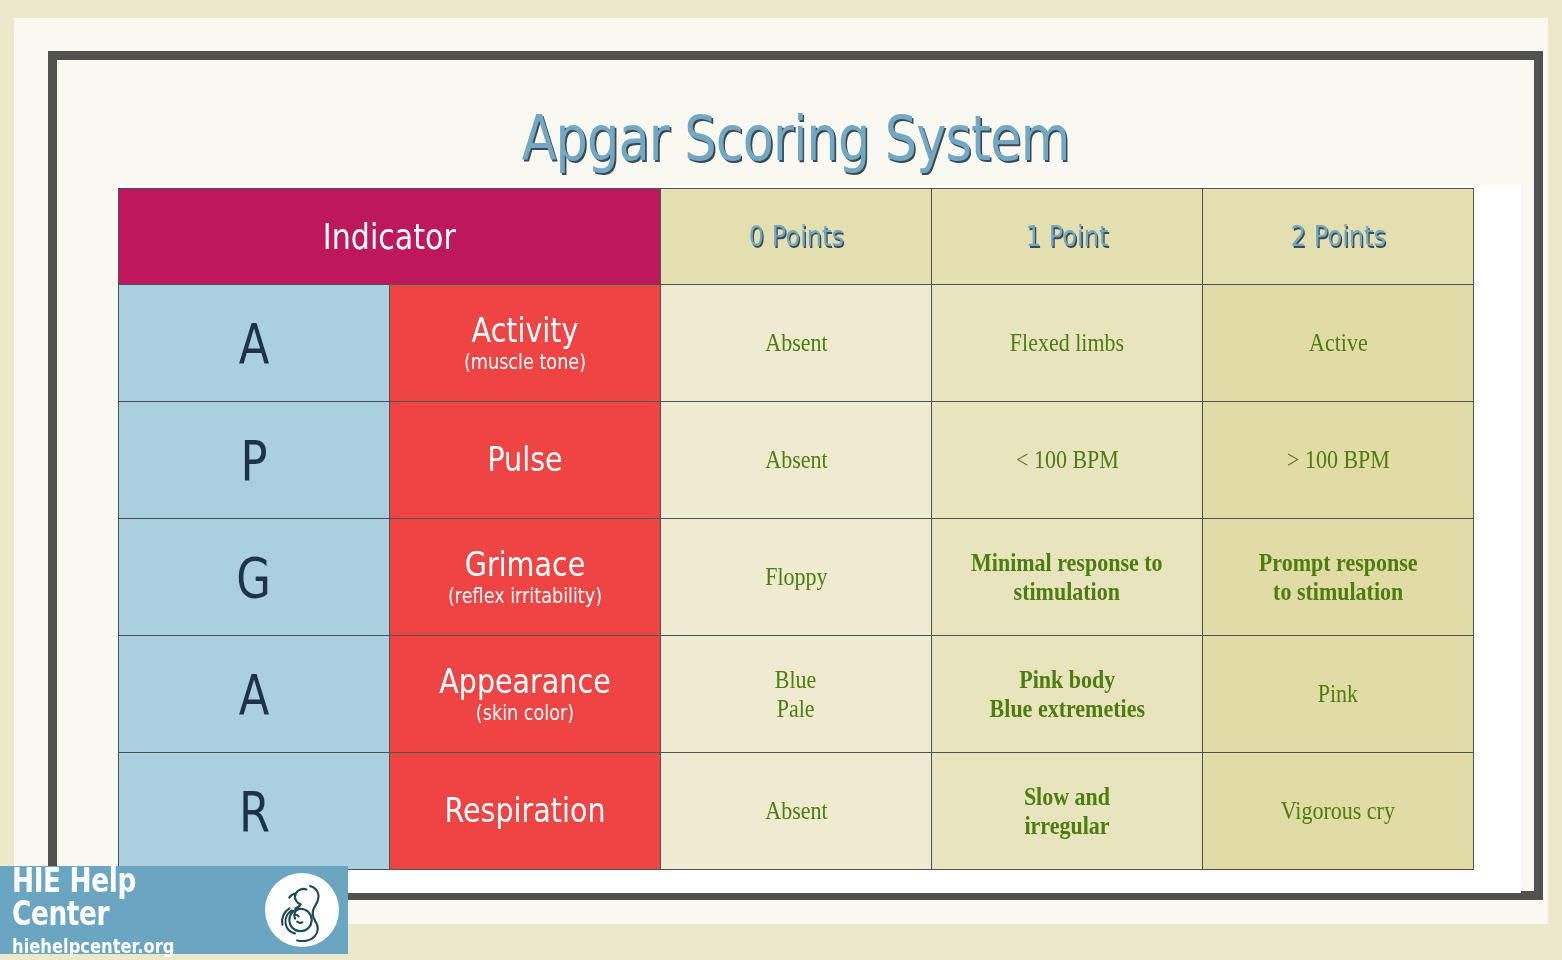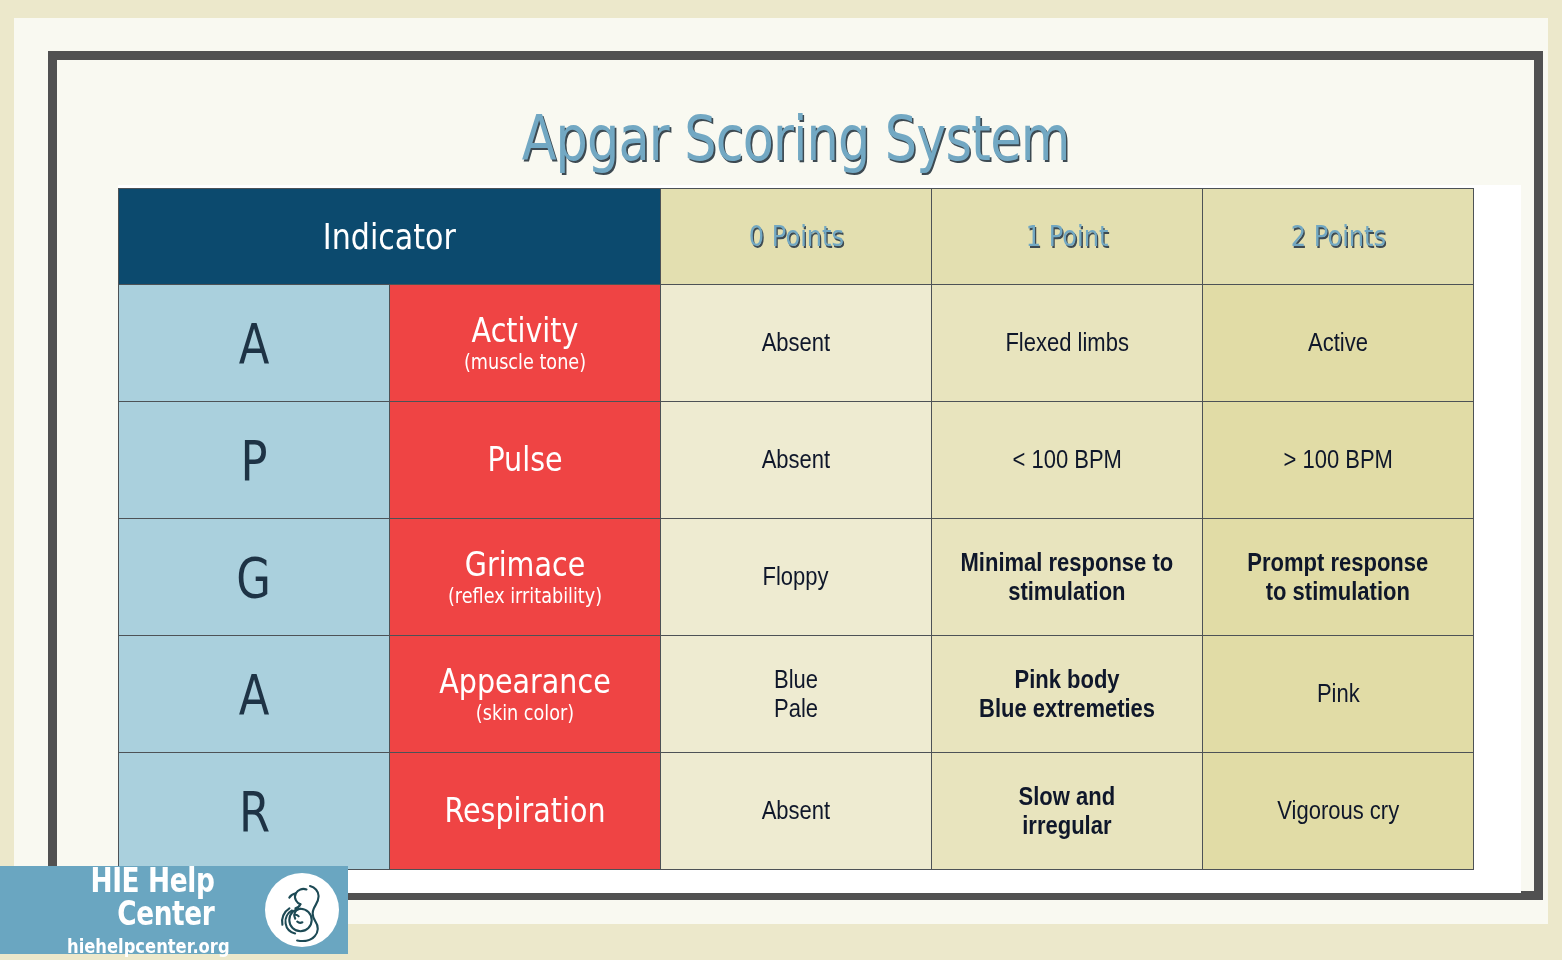--- a/index.html
+++ b/index.html
@@ -75,21 +75,21 @@
 
   .apgar-table td, .apgar-table th {
     border: 1.5px solid #4d5256;
     vertical-align: middle;
     text-align: center;
     padding: 4px 6px;
   }
 
   
   .hdr-indicator {
-    background: #0c4a6e;
+    background: #be185d;
     color: #ffffff;
     font-family: "DejaVu Sans", sans-serif;
     font-size: 35px;
     font-weight: 400;
     height: 96px;
     border: none;
     border-right: 1.5px solid #4d5256;
     transform-origin: center;
   }
   .hdr-indicator span { display:inline-block; transform: scaleX(0.86); }
@@ -140,22 +140,22 @@
     transform: scaleX(0.84);
   }
   .cell-name .name-sub:empty { display: none; }
 
   
   .cell-v0 { background: #eeebd1; width: 295px; }
   .cell-v1 { background: #e8e4be; width: 295px; }
   .cell-v2 { background: #e1dca6; width: 291px; }
 
   .cell-v0, .cell-v1, .cell-v2 {
-    color: #0f172a;
-    font-family: Liberation Sans, sans-serif;
+    color: #4d7c0f;
+    font-family: Liberation Serif, serif;
     font-size: 25px;
     line-height: 1.18;
   }
   .cell-v0 .vtxt, .cell-v1 .vtxt, .cell-v2 .vtxt {
     display: inline-block;
     transform: scaleX(0.88);
     white-space: pre-line;
   }
   .bold-val .vtxt { font-weight: 700; }
 
@@ -168,21 +168,20 @@
     top: 866px;
     width: 348px;
     height: 88px;
     background: #6aa6c1;
     display: flex;
     align-items: center;
   }
   .logo-text-wrap {
     margin-left: 12px;
     flex: 1;
-    text-align: right;
   }
   .logo-title {
     font-family: "DejaVu Sans", sans-serif;
     font-size: 33px;
     font-weight: 700;
     color: #ffffff;
     letter-spacing: -0.5px;
     line-height: 1;
     transform: scaleX(0.8);
     transform-origin: left center;

